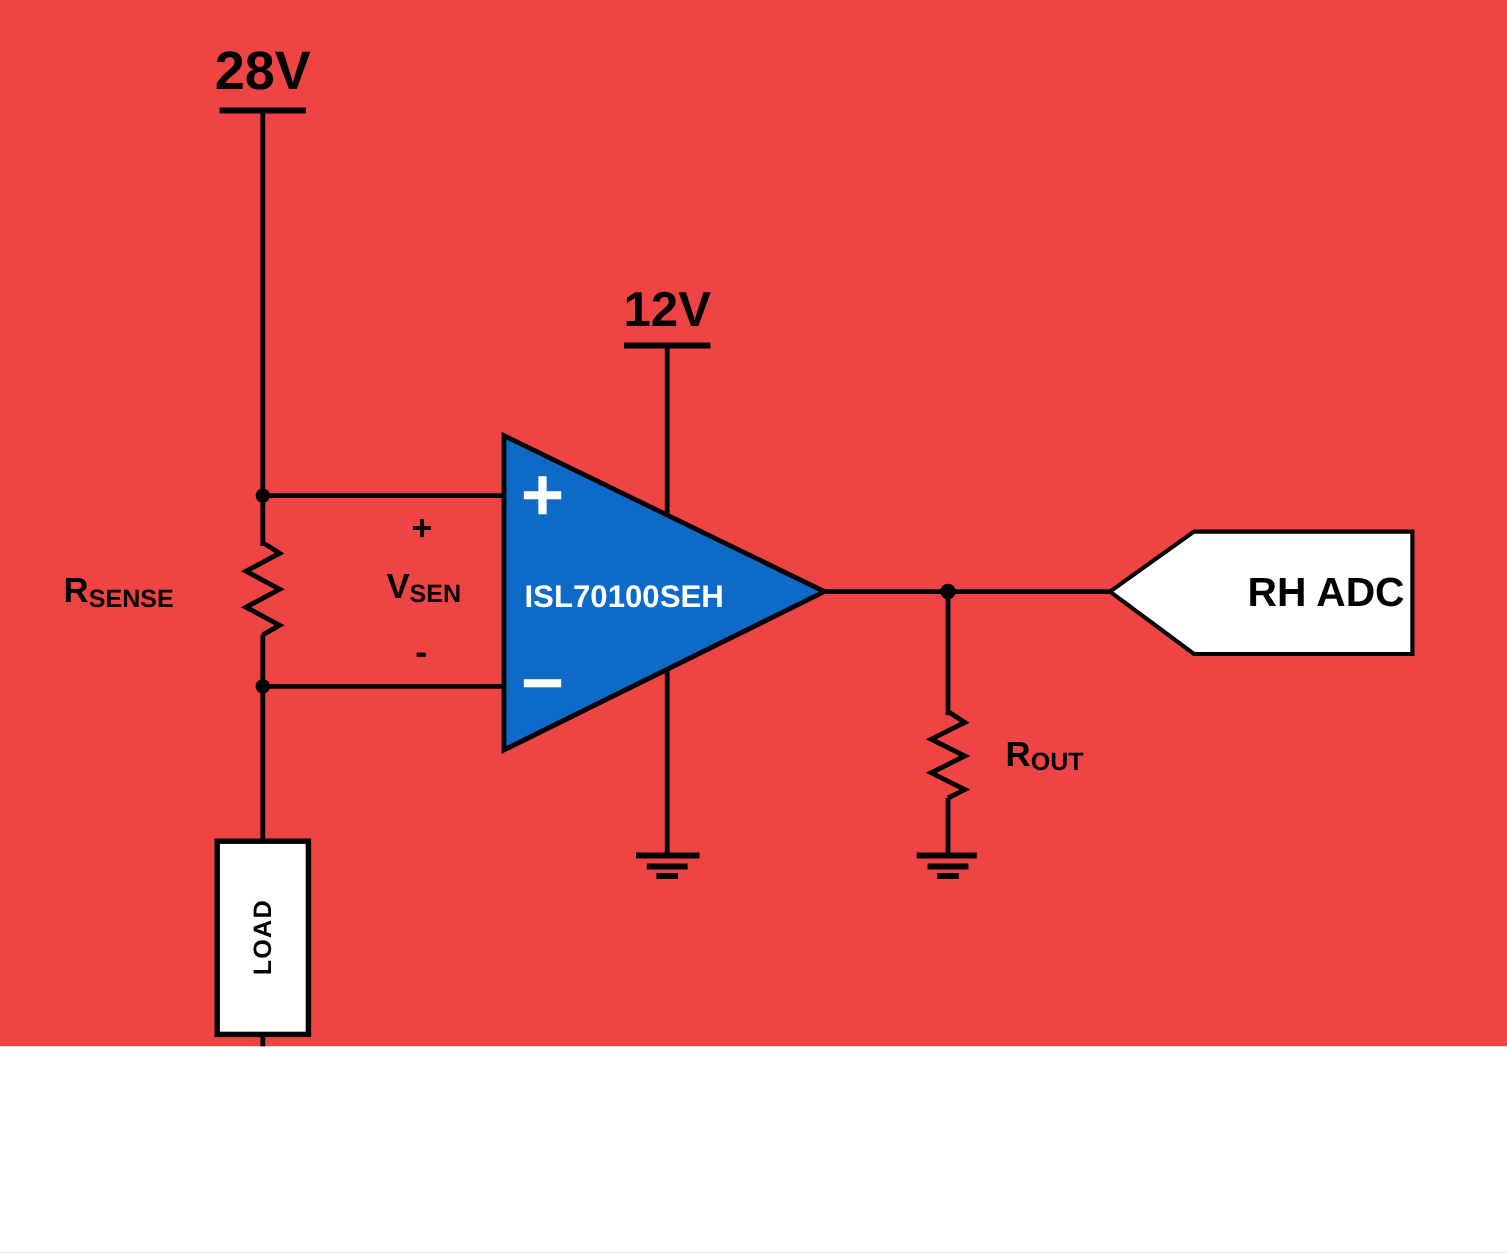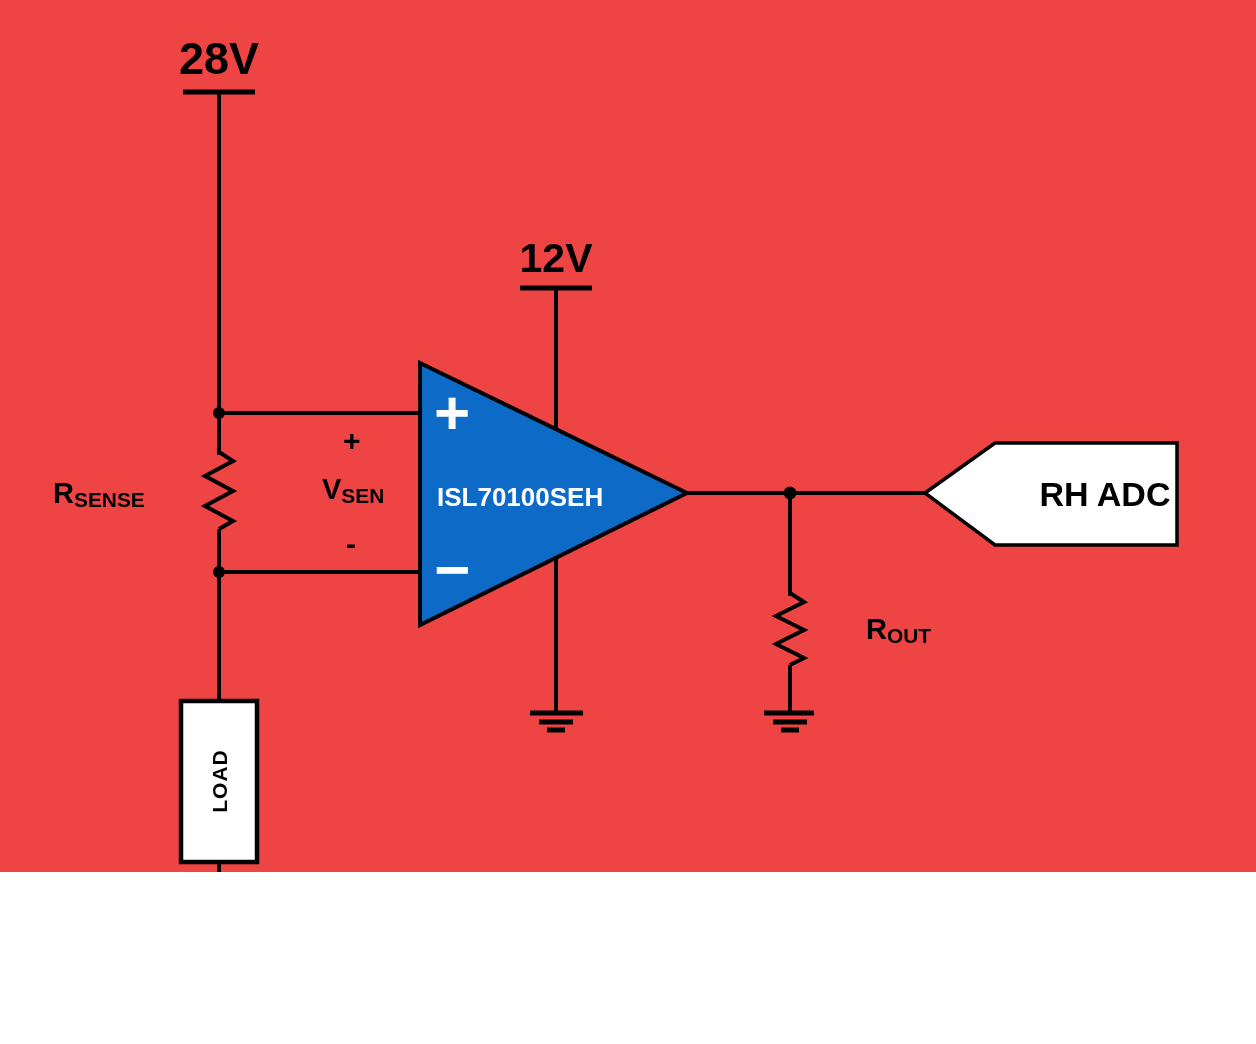--- a/index.html
+++ b/index.html
@@ -107,17 +107,17 @@
 
   <div class="lbl white center-xy" style="left:452px; top:413px; font-size:62px;">+</div>
 
   <div class="lbl white center-xy" style="left:452px; top:570px; font-size:62px;">−</div>
 
   <div class="lbl white" style="left:437px; top:484px; font-size:26px;">ISL70100SEH</div>
 
   <div class="lbl" id="load-label" style="left:219px; top:781px; font-size:21px;">LOAD</div>
 
 
-  <div class="lbl" style="left:838px; top:615px; font-size:29px;margin-left:28px;"><span>R</span><span class="sub">OUT</span></div>
+  <div class="lbl" style="left:838px; top:615px; font-size:29px;"><span>R</span><span class="sub">OUT</span></div>
 
   <div class="lbl center-xy" style="left:1084px; top:494px; font-size:34px;margin-left:21px;">RH ADC</div>
 
 </div>
 
 </body></html>

